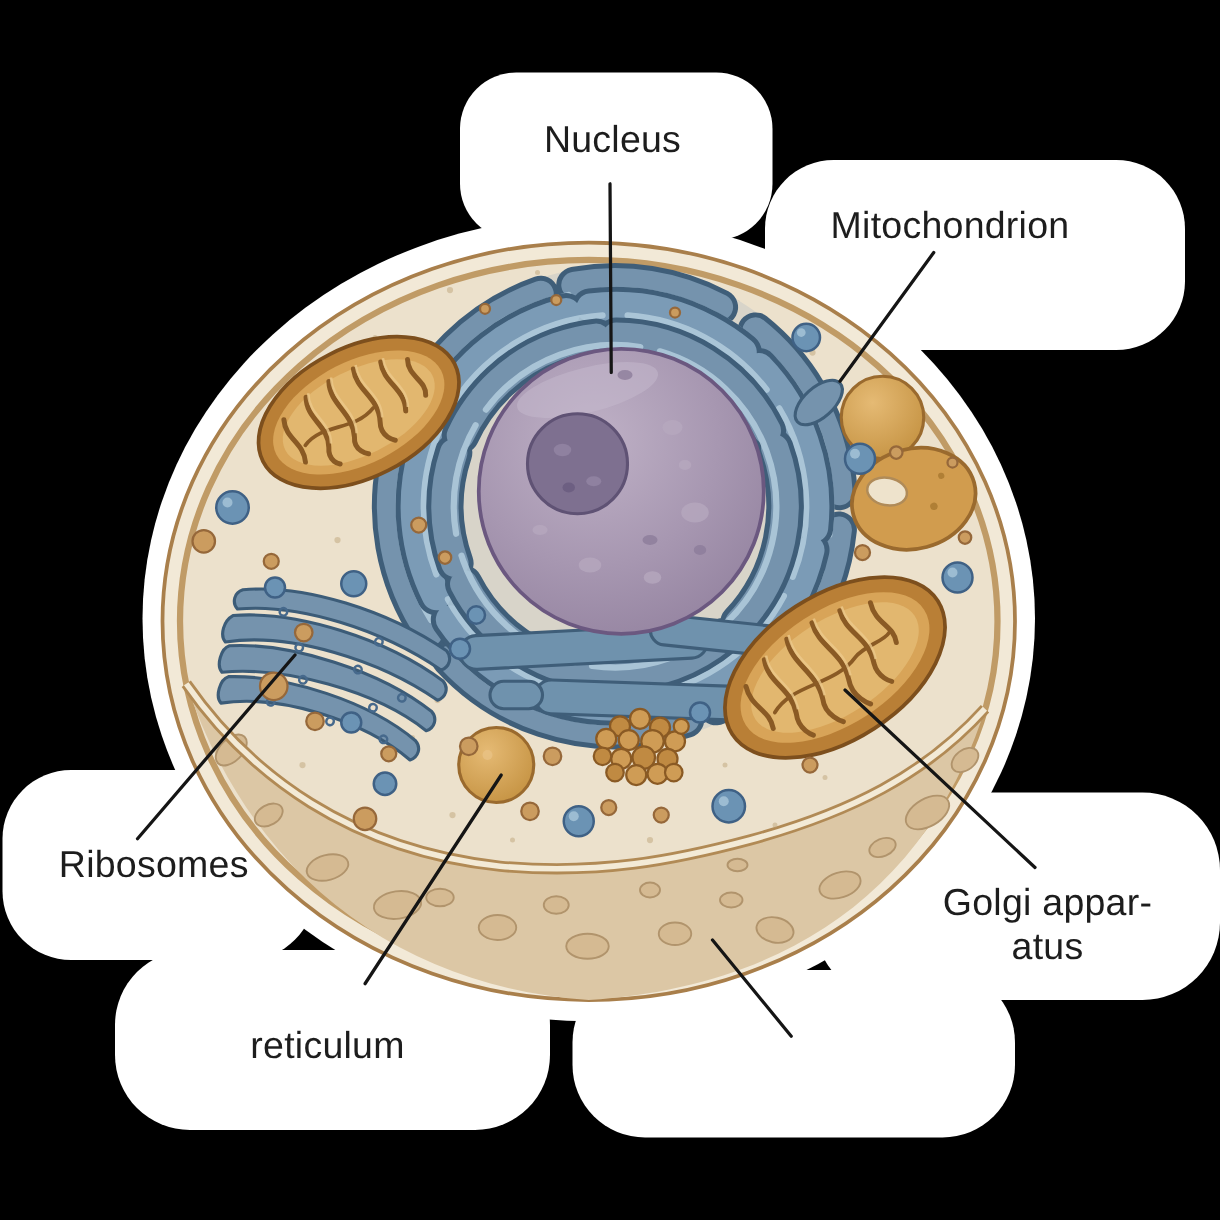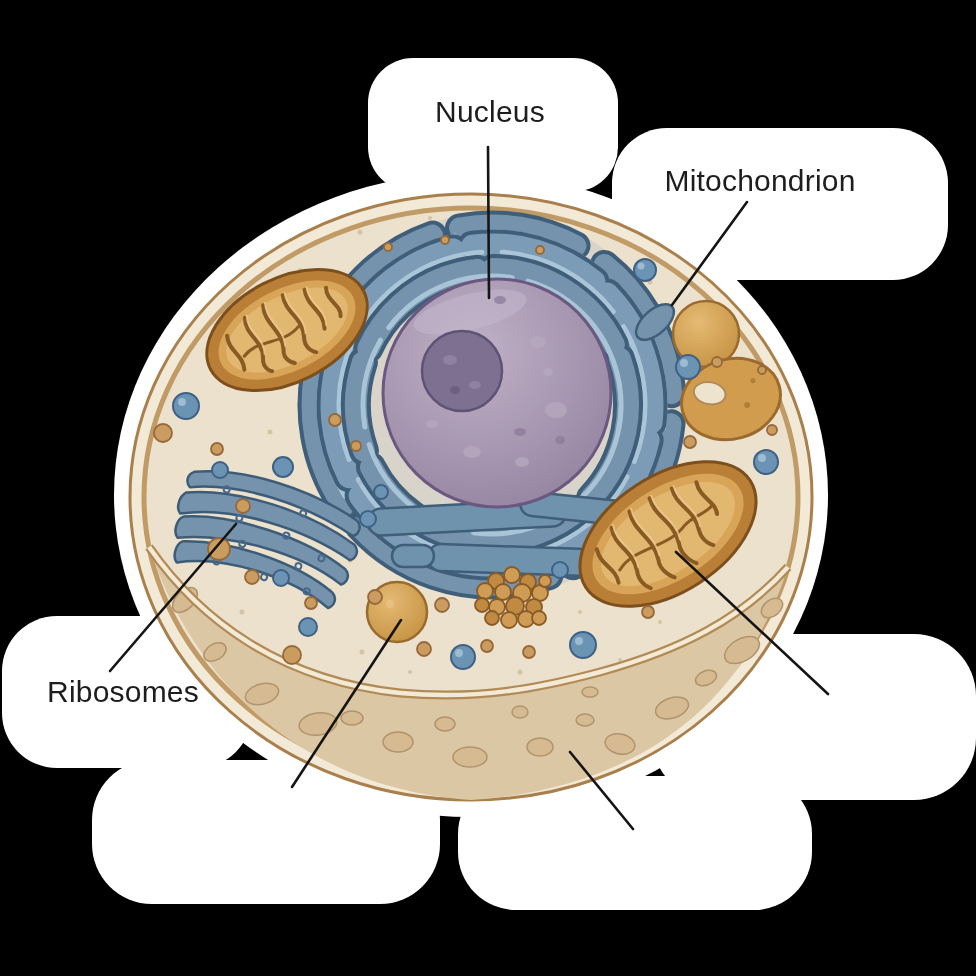--- a/index.html
+++ b/index.html
@@ -329,15 +329,20 @@
   <div class="label lbl-nucleus">
     <span>Nucleus</span>
   </div>
   <div class="label lbl-ribosomes">
     <span>Ribosomes</span>
   </div>
   <div class="label lbl-mitochondrion">
     <span>Mitochondrion</span>
   </div>
   <div class="label lbl-er">
+    <span>reticulum</span>
+  </div>
+  <div class="label lbl-golgi">
+    <span>Golgi appar-</span>
+    <span>atus</span>
   </div>
 
 </div>
 
 </body></html>

